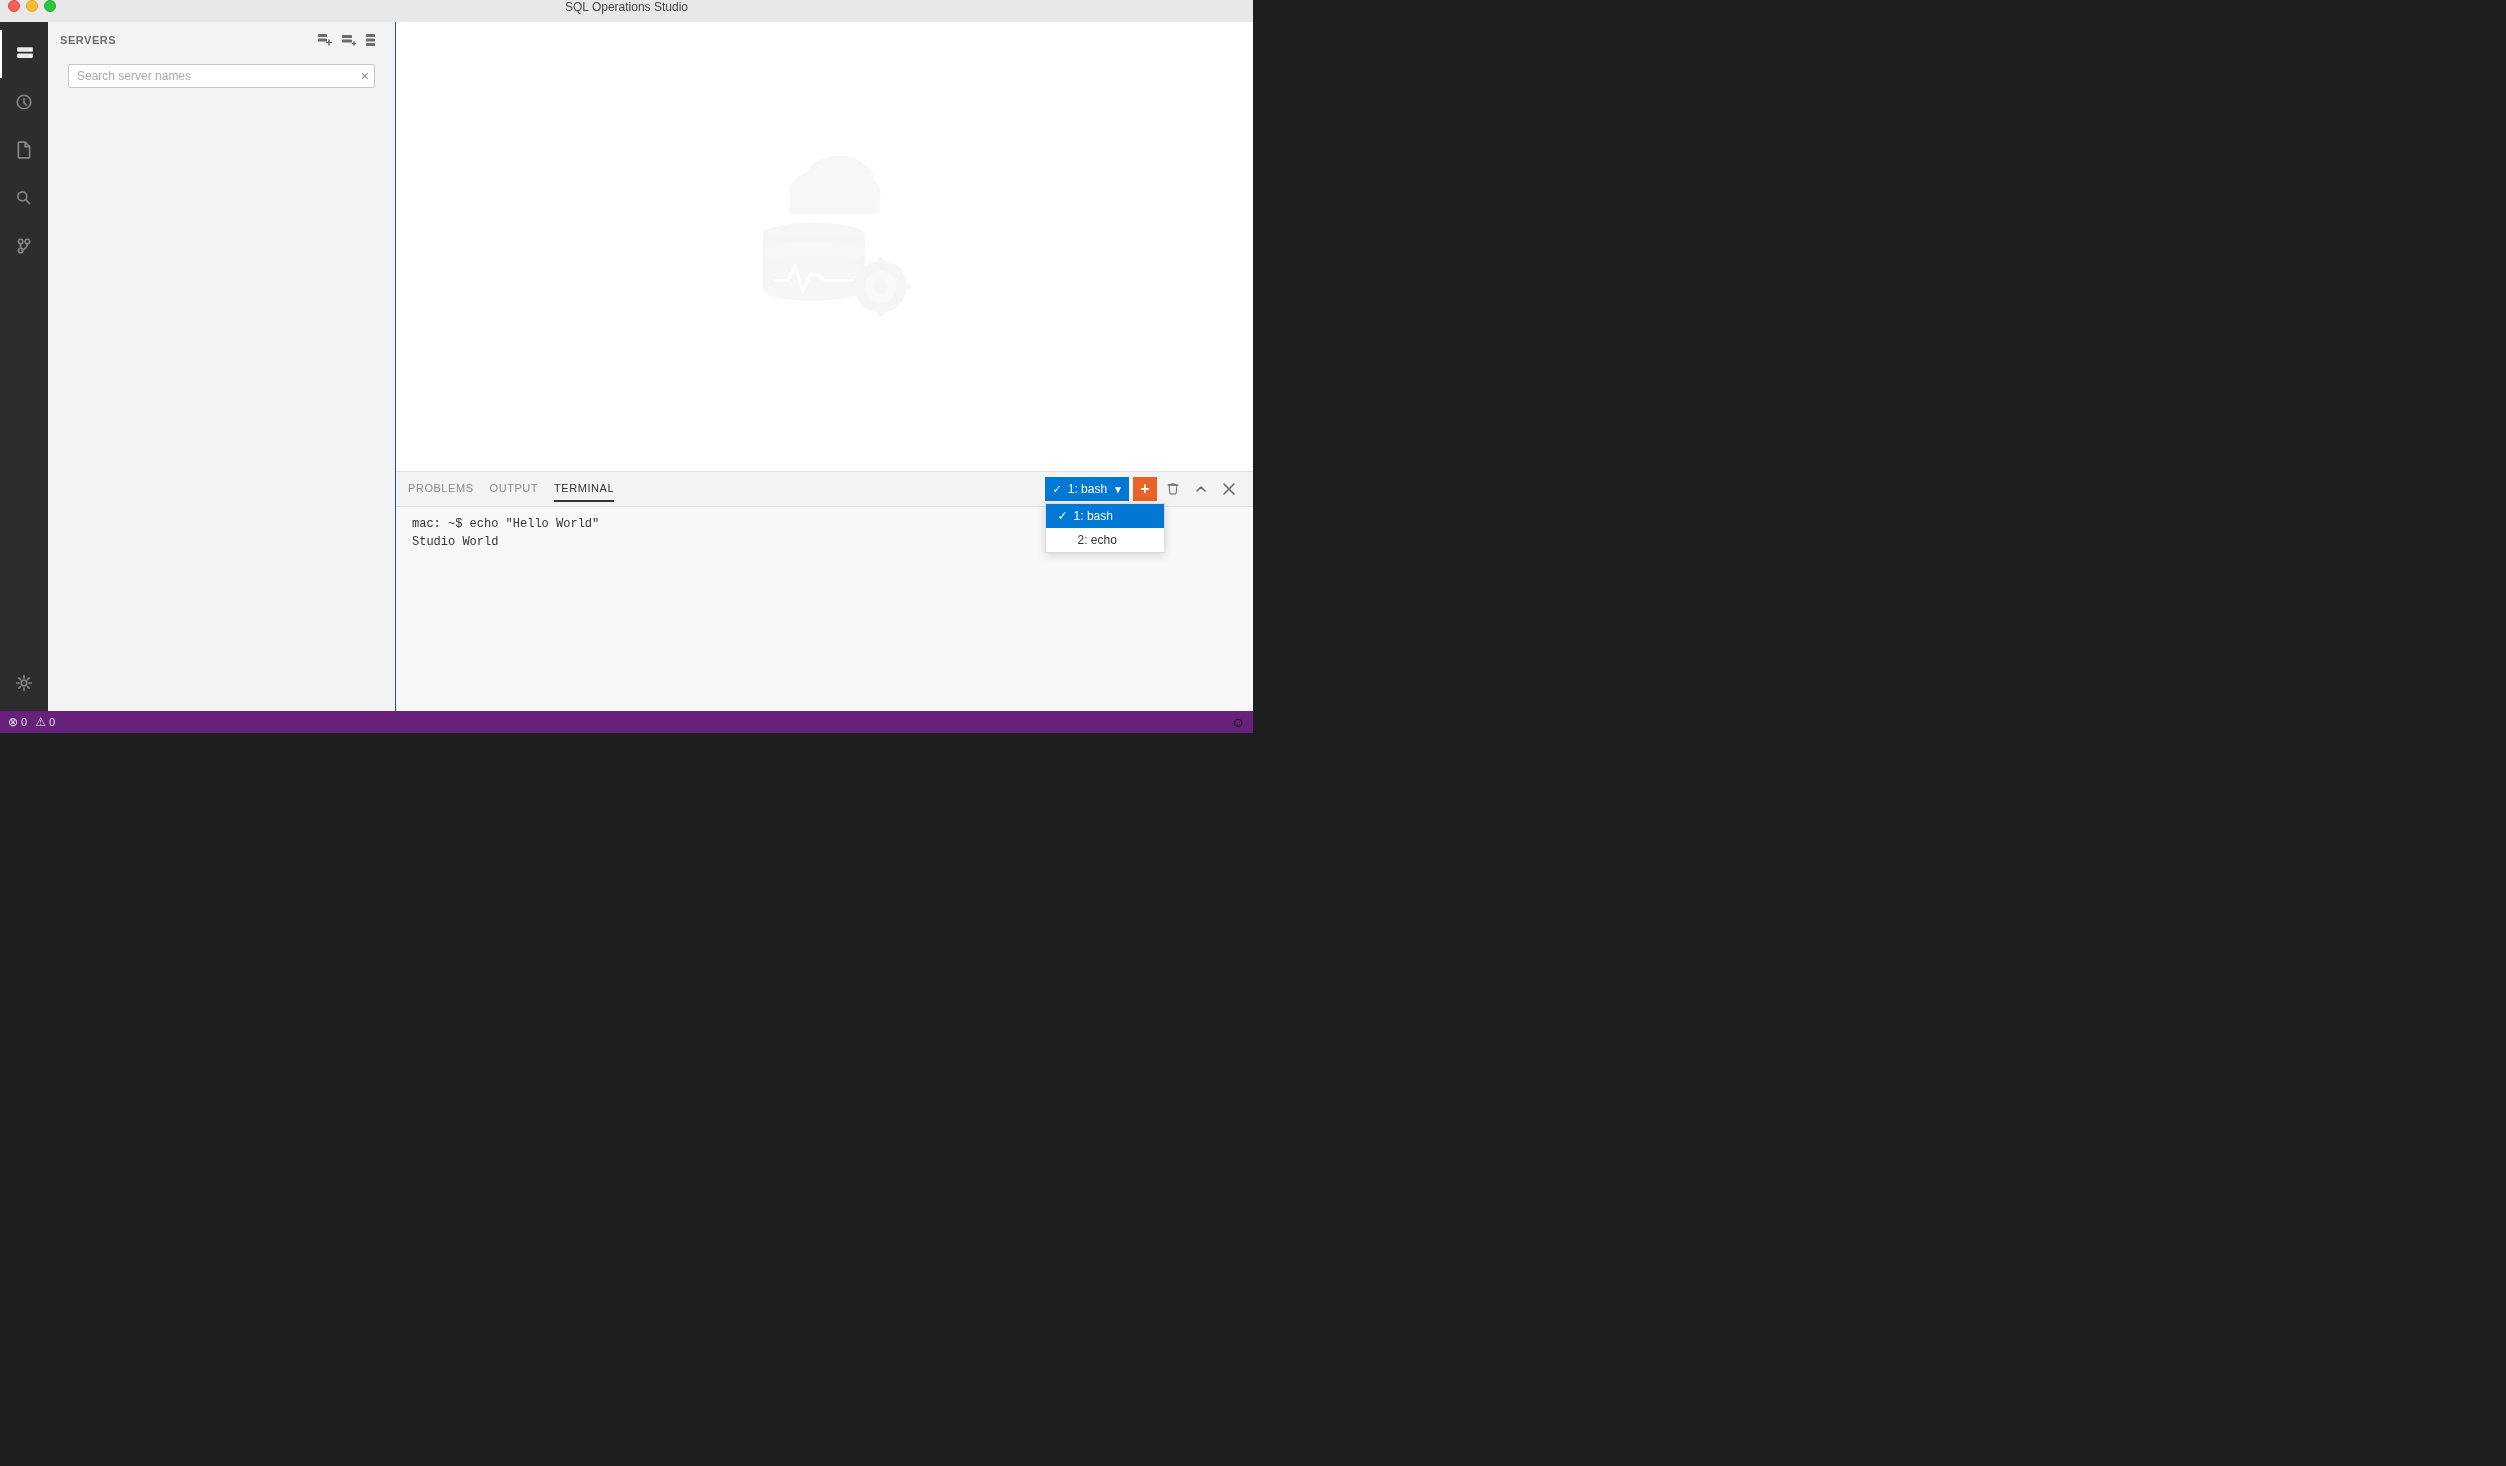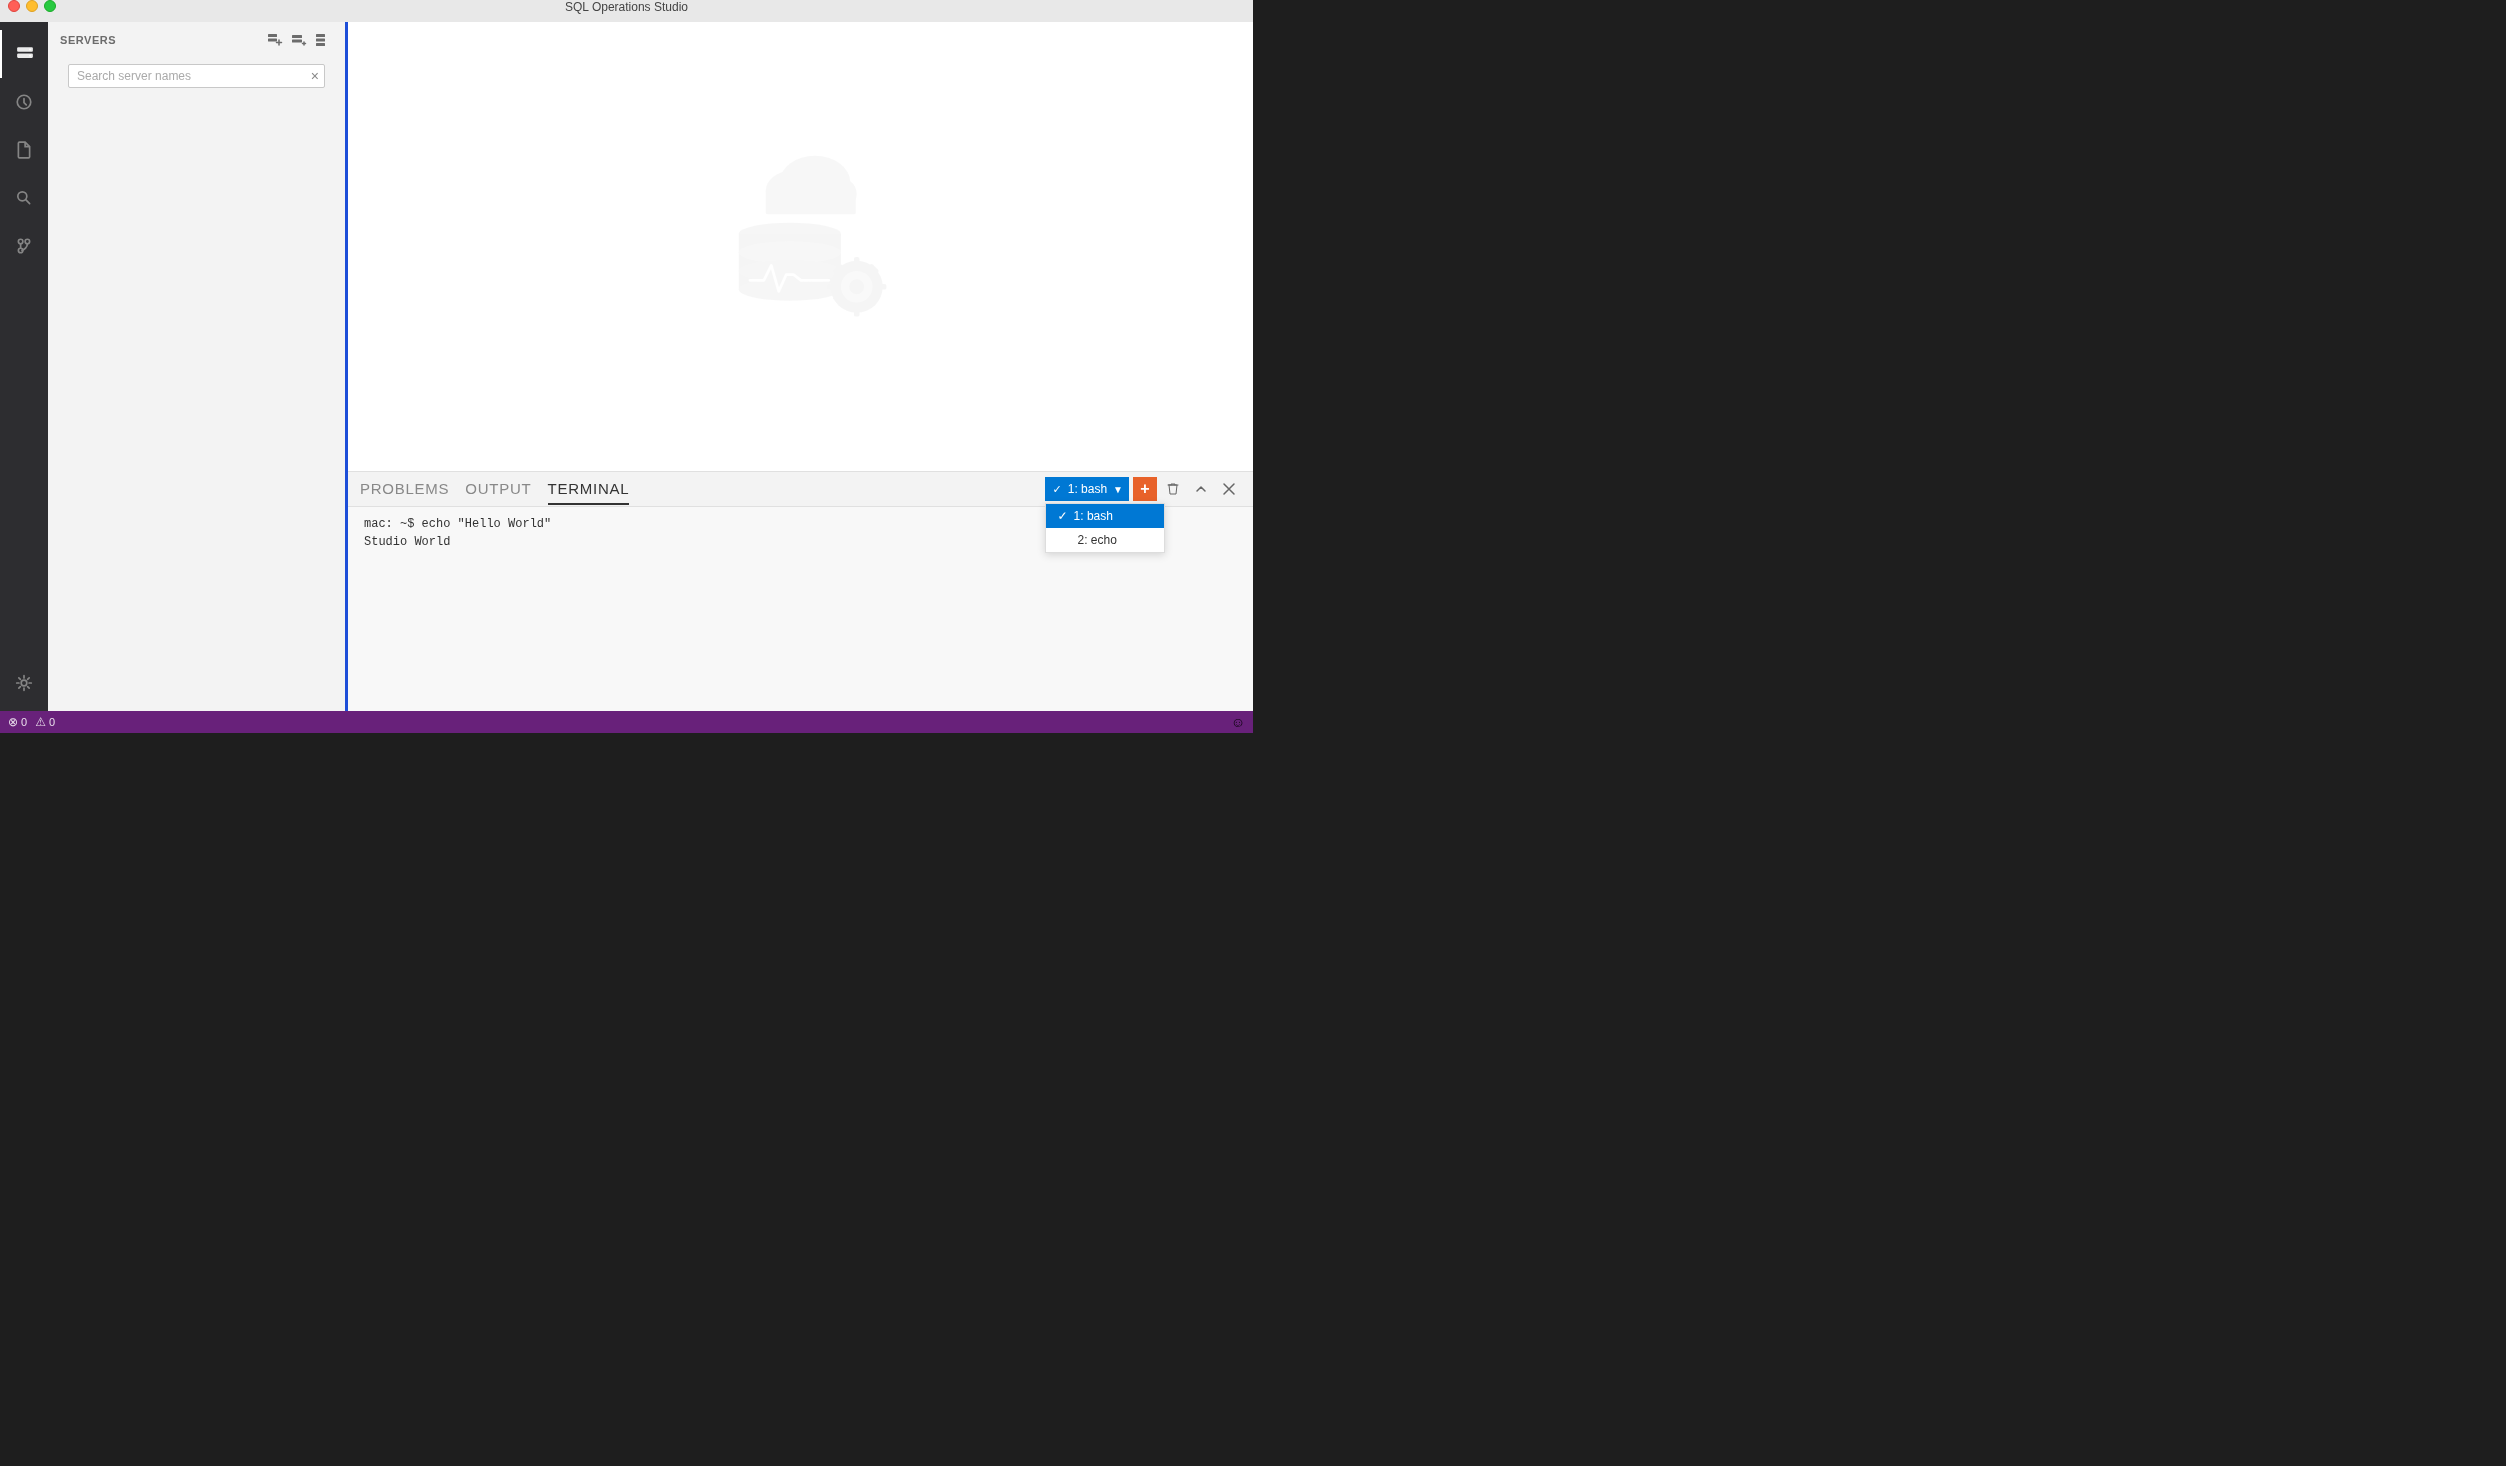--- a/index.html
+++ b/index.html
@@ -73,26 +73,26 @@
       font-size: 20px;
     }
     .activity-icon.active { color: #ffffff; border-left: 2px solid #ffffff; }
     .activity-spacer { flex: 1; }
     .activity-bottom {
       padding-bottom: 8px;
     }
 
     
     .sidebar {
-      width: 300px;
+      width: 348px;
       background: #f3f3f3;
       display: flex;
       flex-direction: column;
       flex-shrink: 0;
-      border-right: 3px solid #1d4ed8;
+      border-right: 1px solid #1d4ed8;
     }
     .sidebar-header {
       display: flex;
       align-items: center;
       justify-content: space-between;
       padding: 8px 12px;
       height: 36px;
     }
     .sidebar-title {
       font-size: 11px;
@@ -186,21 +186,21 @@
     .panel-tabs {
       display: flex;
       align-items: center;
       background: #f3f3f3;
       border-bottom: 1px solid #e0e0e0;
       padding: 0 12px;
       height: 35px;
       gap: 16px;
     }
     .panel-tab {
-      font-size: 15px;
+      font-size: 11px;
       font-weight: 500;
       color: #888;
       cursor: pointer;
       padding: 6px 0;
       text-transform: uppercase;
       letter-spacing: 0.05em;
       border-bottom: 2px solid transparent;
     }
     .panel-tab.active {
       color: #333;

